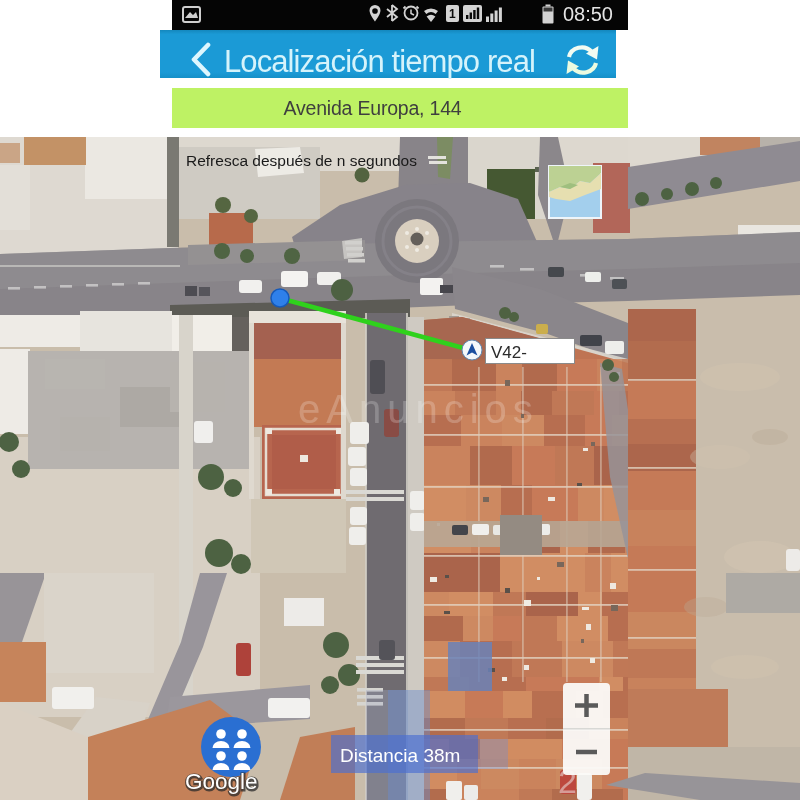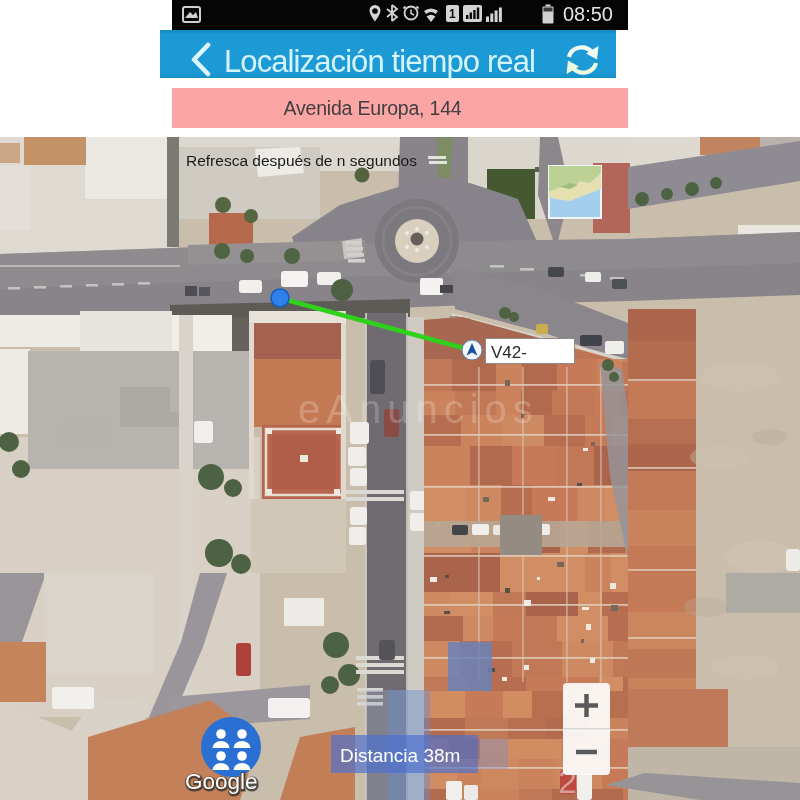--- a/index.html
+++ b/index.html
@@ -1,20 +1,20 @@
 <!DOCTYPE html>
 <html><head>
 <meta charset="utf-8">
 <style>
   html,body{margin:0;padding:0;background:#ffffff;}
   *{box-sizing:border-box;font-family:"Liberation Sans", sans-serif;}
   #page{position:relative;width:800px;height:800px;overflow:hidden;background:#fff;}
   #statusbar{position:absolute;left:172px;top:0;width:456px;height:30px;background:#050505;}
   #header{position:absolute;left:160px;top:30px;width:456px;height:48px;background:linear-gradient(#1488be 0%,#1b9ad6 9%,#1b9ad6 88%,#1590c8 100%);}
-  #addrbar{position:absolute;left:172px;top:88px;width:456px;height:40px;background:#fca5a5;}
+  #addrbar{position:absolute;left:172px;top:88px;width:456px;height:40px;background:#bef264;}
   #addrbar .t{position:absolute;left:0;right:55px;top:9px;text-align:center;font-size:19.5px;letter-spacing:-0.2px;color:#3f3f3f;}
   #maparea{position:absolute;left:0;top:137px;width:800px;height:663px;}
   .sticon{position:absolute;top:0;height:30px;}
   #htitle{position:absolute;left:64px;top:14px;color:#d5f3fb;font-size:31px;letter-spacing:-0.9px;}
 </style>
 </head>
 <body>
 <div id="page">
 
   <div id="statusbar">

